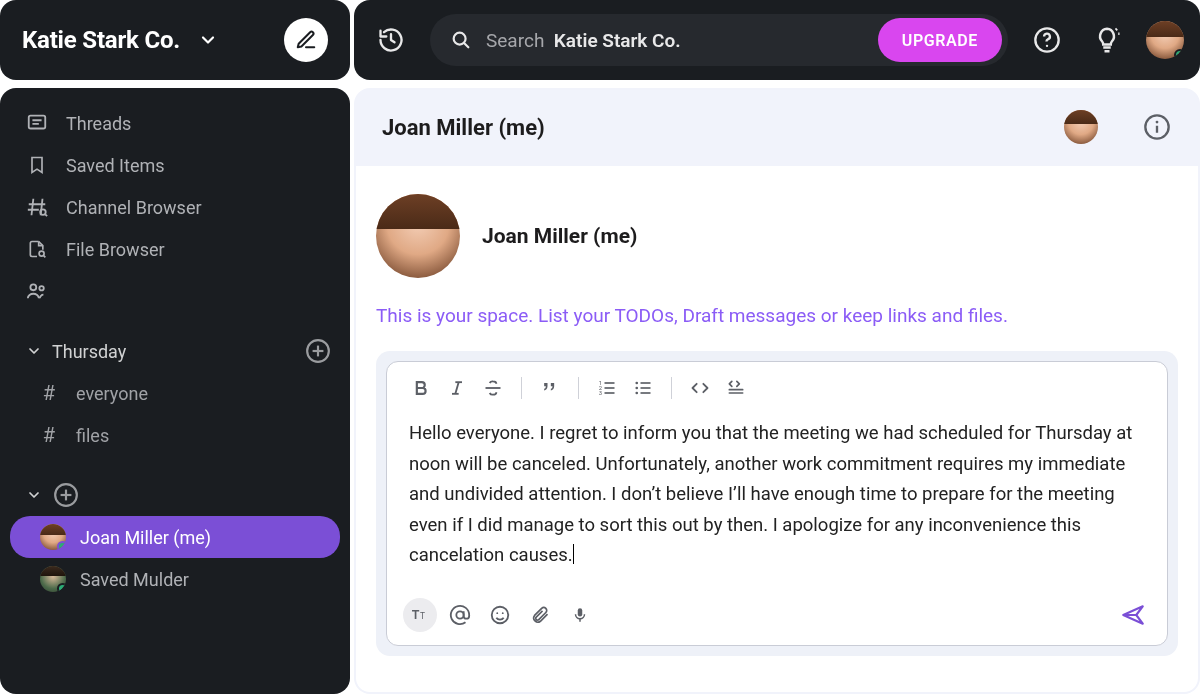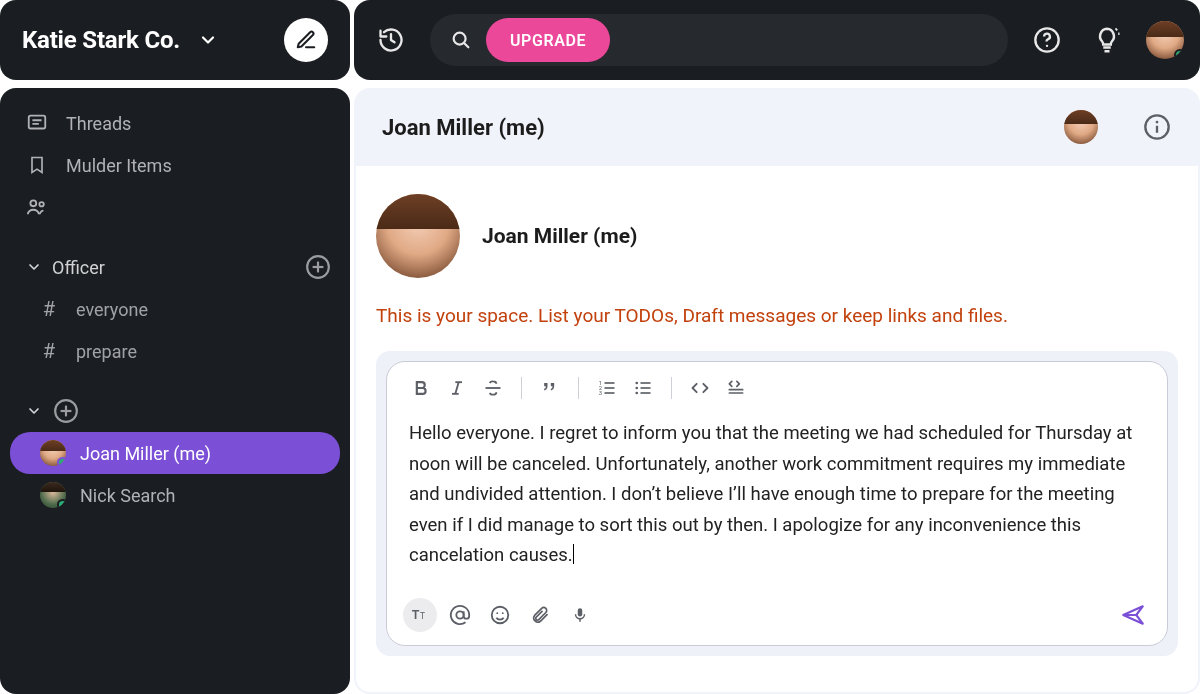--- a/index.html
+++ b/index.html
@@ -34,43 +34,43 @@
   
   .right-col { flex: 1; display: flex; flex-direction: column; gap: 8px; }
   .topbar {
     background: #1a1d21; border-radius: 16px; height: 80px; display: flex; align-items: center; padding: 0 16px; gap: 18px;
   }
   .history-btn { width: 42px; height: 42px; display:flex; align-items:center; justify-content:center; cursor:pointer; }
   .search-wrap { flex: 1; display:flex; align-items:center; background:#26292e; border-radius: 28px; height: 52px; padding-left: 20px; padding-right: 6px; gap: 14px; }
   .search-icon { width: 22px; height: 22px; display:flex; align-items:center; justify-content:center; }
   .search-text { flex:1; color:#a6a7ab; font-size:19px; }
   .search-text b { color:#e8e8e9; font-weight:600; }
-  .upgrade-btn { background:#ec4899; color:#fff; border-radius: 24px; height: 44px; padding: 0 24px; display:flex; align-items:center; font-weight:600; letter-spacing: 0.6px; font-size:16px; cursor:pointer; }
+  .upgrade-btn { background:#d946ef; color:#fff; border-radius: 24px; height: 44px; padding: 0 24px; display:flex; align-items:center; font-weight:600; letter-spacing: 0.6px; font-size:16px; cursor:pointer; }
   .top-icon { width: 42px; height: 42px; display:flex; align-items:center; justify-content:center; cursor:pointer; }
   .top-avatar { width: 38px; height: 38px; border-radius:50%; position:relative; }
   .top-avatar .presence { border-color:#1a1d21; width:12px; height:12px; }
 
   .content {
     background: #f1f3fb; border-radius: 16px; flex: 1; display: flex; flex-direction: column; overflow:hidden;
   }
   .chat-header { height: 78px; display:flex; align-items:center; padding: 0 28px; }
   .chat-title { font-size: 22px; font-weight: 700; }
   .chat-header .spacer { flex:1; }
   .chat-header .avatar-md { width:34px; height:34px; border-radius:50%; margin-right: 44px; }
   .info-icon { width:30px; height:30px; display:flex; align-items:center; justify-content:center; cursor:pointer; }
 
   .chat-body { background:#fff; flex:1; margin: 0 2px 2px 2px; border-bottom-left-radius: 14px; border-bottom-right-radius:14px; padding: 28px 20px 10px 20px; display:flex; flex-direction:column; }
   .profile-row { display:flex; gap: 22px; align-items:center; }
   .avatar-lg { width: 84px; height:84px; border-radius:50%; }
   .profile-name { font-size: 21px; font-weight:700; }
   .profile-role { font-size: 19px; color:#525252; margin-top:6px; }
-  .space-desc { font-size: 19px; color:#c2410c; margin-top: 26px; }
+  .space-desc { font-size: 19px; color:#8b5cf6; margin-top: 26px; }
 
   .composer-wrap { margin-top: 24px; background:#eef1f8; border-radius: 14px; padding: 10px; }
-  .composer { background:#fff; border: 1.5px solid #c9ccd6; border-radius: 19px; display:flex; flex-direction:column; }
+  .composer { background:#fff; border: 1.5px solid #c9ccd6; border-radius: 12px; display:flex; flex-direction:column; }
   .toolbar { display:flex; align-items:center; gap: 4px; padding: 10px 18px 6px 18px; }
   .tbtn { width:32px; height:32px; display:flex; align-items:center; justify-content:center; color:#5c5f66; cursor:pointer; border-radius:4px; }
   .tsep { width:1px; height:22px; background:#cfd1d8; margin: 0 8px; }
   .editor { padding: 8px 22px 18px 22px; font-size: 18.5px; line-height: 1.65; color:#222; outline:none; min-height: 110px; }
   .editor .cursor { display:inline-block; width:1px; height:20px; background:#000; vertical-align:-3px; }
   .bottom-bar { display:flex; align-items:center; padding: 8px 16px 12px 16px; gap: 6px; }
   .bbtn { width:34px; height:34px; display:flex; align-items:center; justify-content:center; color:#5c5f66; cursor:pointer; border-radius:50%; }
   .bbtn.circ { background:#ececef; }
   .send-btn { margin-left:auto; width:36px; height:36px; display:flex; align-items:center; justify-content:center; cursor:pointer; }
 
@@ -119,55 +119,80 @@
             </svg>
         </span>
         <span>Threads</span>
       </div>
       <div class="nav-item">
         <span class="ic">
           <svg width="20" height="22" viewBox="0 0 24 24" fill="none" stroke="#b0b2b6" stroke-width="2">
               <path d="M6 3h12v18l-6-4-6 4Z"></path>
             </svg>
         </span>
-        <span>Mulder Items</span>
+        <span>Saved Items</span>
+      </div>
+      <div class="nav-item">
+        <span class="ic">
+          <svg width="22" height="22" viewBox="0 0 24 24" fill="none" stroke="#b0b2b6" stroke-width="2">
+              <line x1="8" y1="3" x2="6" y2="21"></line>
+              <line x1="18" y1="3" x2="16" y2="21"></line>
+              <line x1="3" y1="9" x2="21" y2="9"></line>
+              <line x1="2" y1="15" x2="14" y2="15"></line>
+              <circle cx="18.5" cy="17.5" r="3"></circle>
+              <line x1="21" y1="20" x2="23" y2="22"></line>
+            </svg>
+        </span>
+        <span>Channel Browser</span>
+      </div>
+      <div class="nav-item">
+        <span class="ic">
+          <svg width="20" height="22" viewBox="0 0 24 24" fill="none" stroke="#b0b2b6" stroke-width="2">
+              <path d="M14 3H6a2 2 0 0 0-2 2v14a2 2 0 0 0 2 2h6"></path>
+              <path d="M14 3v5h5"></path>
+              <path d="M14 3l5 5v5"></path>
+              <circle cx="17.5" cy="17.5" r="3"></circle>
+              <line x1="20" y1="20" x2="22" y2="22"></line>
+            </svg>
+        </span>
+        <span>File Browser</span>
       </div>
       <div class="nav-item">
         <span class="ic">
           <svg width="24" height="22" viewBox="0 0 24 24" fill="none" stroke="#b0b2b6" stroke-width="2">
               <circle cx="8" cy="8" r="3.2"></circle>
               <path d="M2 20c0-3 3-5 6-5s6 2 6 5"></path>
               <circle cx="17" cy="9" r="2.4"></circle>
               <path d="M15 20c0-2 2-4 4-4"></path>
             </svg>
         </span>
       </div>
 
       <div class="section-header">
         <span>
           <svg width="16" height="16" viewBox="0 0 24 24" fill="none" stroke="#d1d2d3" stroke-width="2.6" stroke-linecap="round" stroke-linejoin="round">
               <polyline points="6 9 12 15 18 9"></polyline>
             </svg>
         </span>
-        <span class="label">Officer</span>
+        <span class="label">Thursday</span>
         <span class="add-circle">
           <svg width="26" height="26" viewBox="0 0 24 24" fill="none" stroke="#9a9c9f" stroke-width="2">
               <circle cx="12" cy="12" r="10"></circle>
               <line x1="12" y1="7" x2="12" y2="17"></line>
               <line x1="7" y1="12" x2="17" y2="12"></line>
             </svg>
         </span>
       </div>
       <div class="channel-item">
         <span class="hash">#</span>
         <span>everyone</span>
       </div>
       <div class="channel-item">
         <span class="hash">#</span>
-        <span>prepare</span>
+        <span>files</span>
       </div>
 
       <div class="section-header">
         <span>
           <svg width="16" height="16" viewBox="0 0 24 24" fill="none" stroke="#d1d2d3" stroke-width="2.6" stroke-linecap="round" stroke-linejoin="round">
               <polyline points="6 9 12 15 18 9"></polyline>
             </svg>
         </span>
         <span class="add-circle">
           <svg width="26" height="26" viewBox="0 0 24 24" fill="none" stroke="#9a9c9f" stroke-width="2">
@@ -180,40 +205,43 @@
       <div class="dm-item active">
         <div class="avatar-sm avatar-face">
             <span class="presence"></span>
           </div>
         <span>Joan Miller (me)</span>
       </div>
       <div class="dm-item">
         <div class="avatar-sm avatar-face nick">
             <span class="presence"></span>
           </div>
-        <span>Nick Search</span>
+        <span>Saved Mulder</span>
       </div>
     </div>
   </div>
 
   <div class="right-col">
     <div class="topbar">
       <div class="history-btn">
         <svg width="28" height="28" viewBox="0 0 24 24" fill="none" stroke="#e8e8e9" stroke-width="2" stroke-linecap="round" stroke-linejoin="round">
             <path d="M3 12a9 9 0 1 0 3-6.7"></path>
             <polyline points="3 4 3 9 8 9"></polyline>
             <polyline points="12 7 12 12 15 14"></polyline>
           </svg>
       </div>
       <div class="search-wrap">
         <span class="search-icon">
           <svg width="22" height="22" viewBox="0 0 24 24" fill="none" stroke="#e8e8e9" stroke-width="2.4" stroke-linecap="round">
               <circle cx="10.5" cy="10.5" r="6.5"></circle>
               <line x1="20" y1="20" x2="15.3" y2="15.3"></line>
             </svg>
+        </span>
+        <span class="search-text">
+          <span>Search</span>&nbsp;&nbsp;<b>Katie Stark Co.</b>
         </span>
         <div class="upgrade-btn">
           <span>UPGRADE</span>
         </div>
       </div>
       <div class="top-icon">
         <svg width="28" height="28" viewBox="0 0 24 24" fill="none" stroke="#e8e8e9" stroke-width="2">
             <circle cx="12" cy="12" r="10"></circle>
             <path d="M9.5 9a2.5 2.5 0 1 1 3.5 2.3c-.9.4-1.5 1-1.5 2"></path>
             <circle cx="12" cy="17" r="1" fill="#e8e8e9" stroke="none"></circle>

